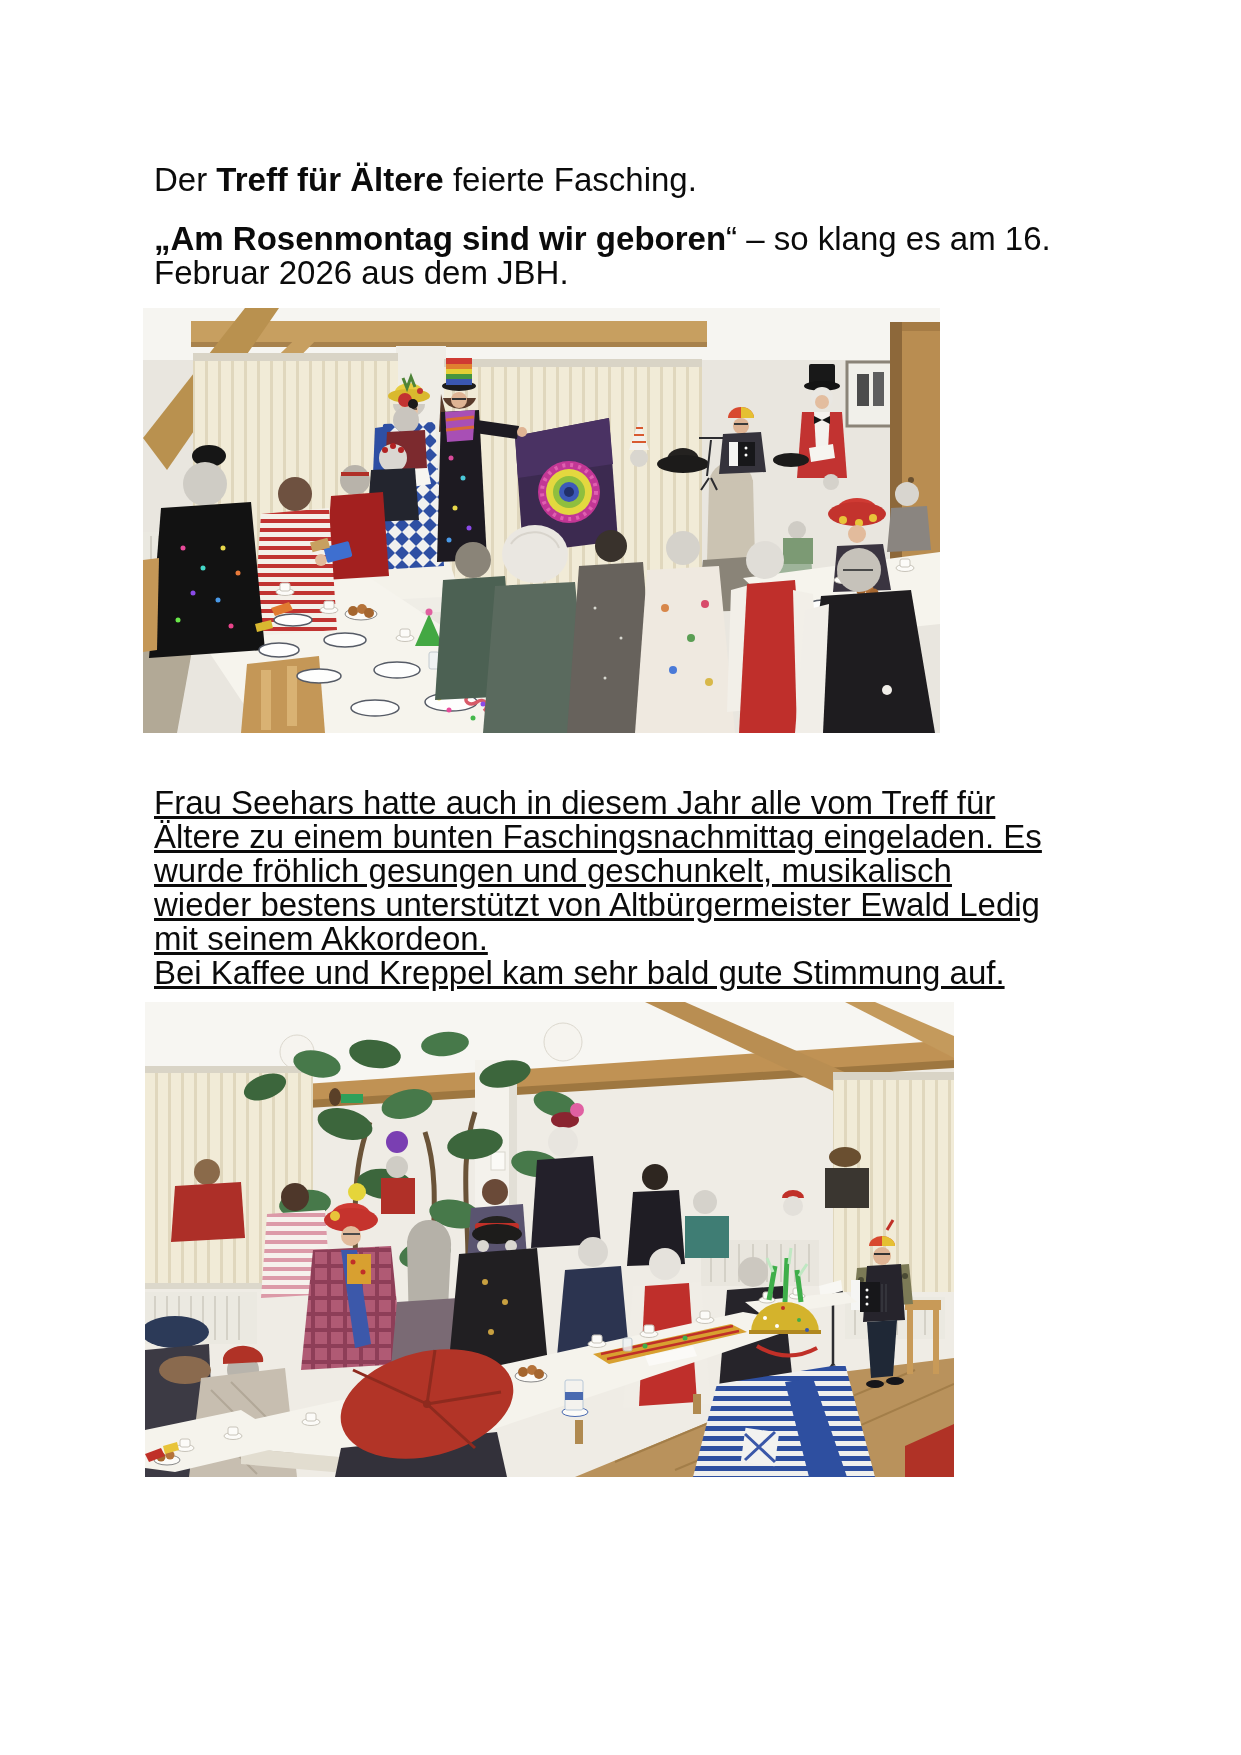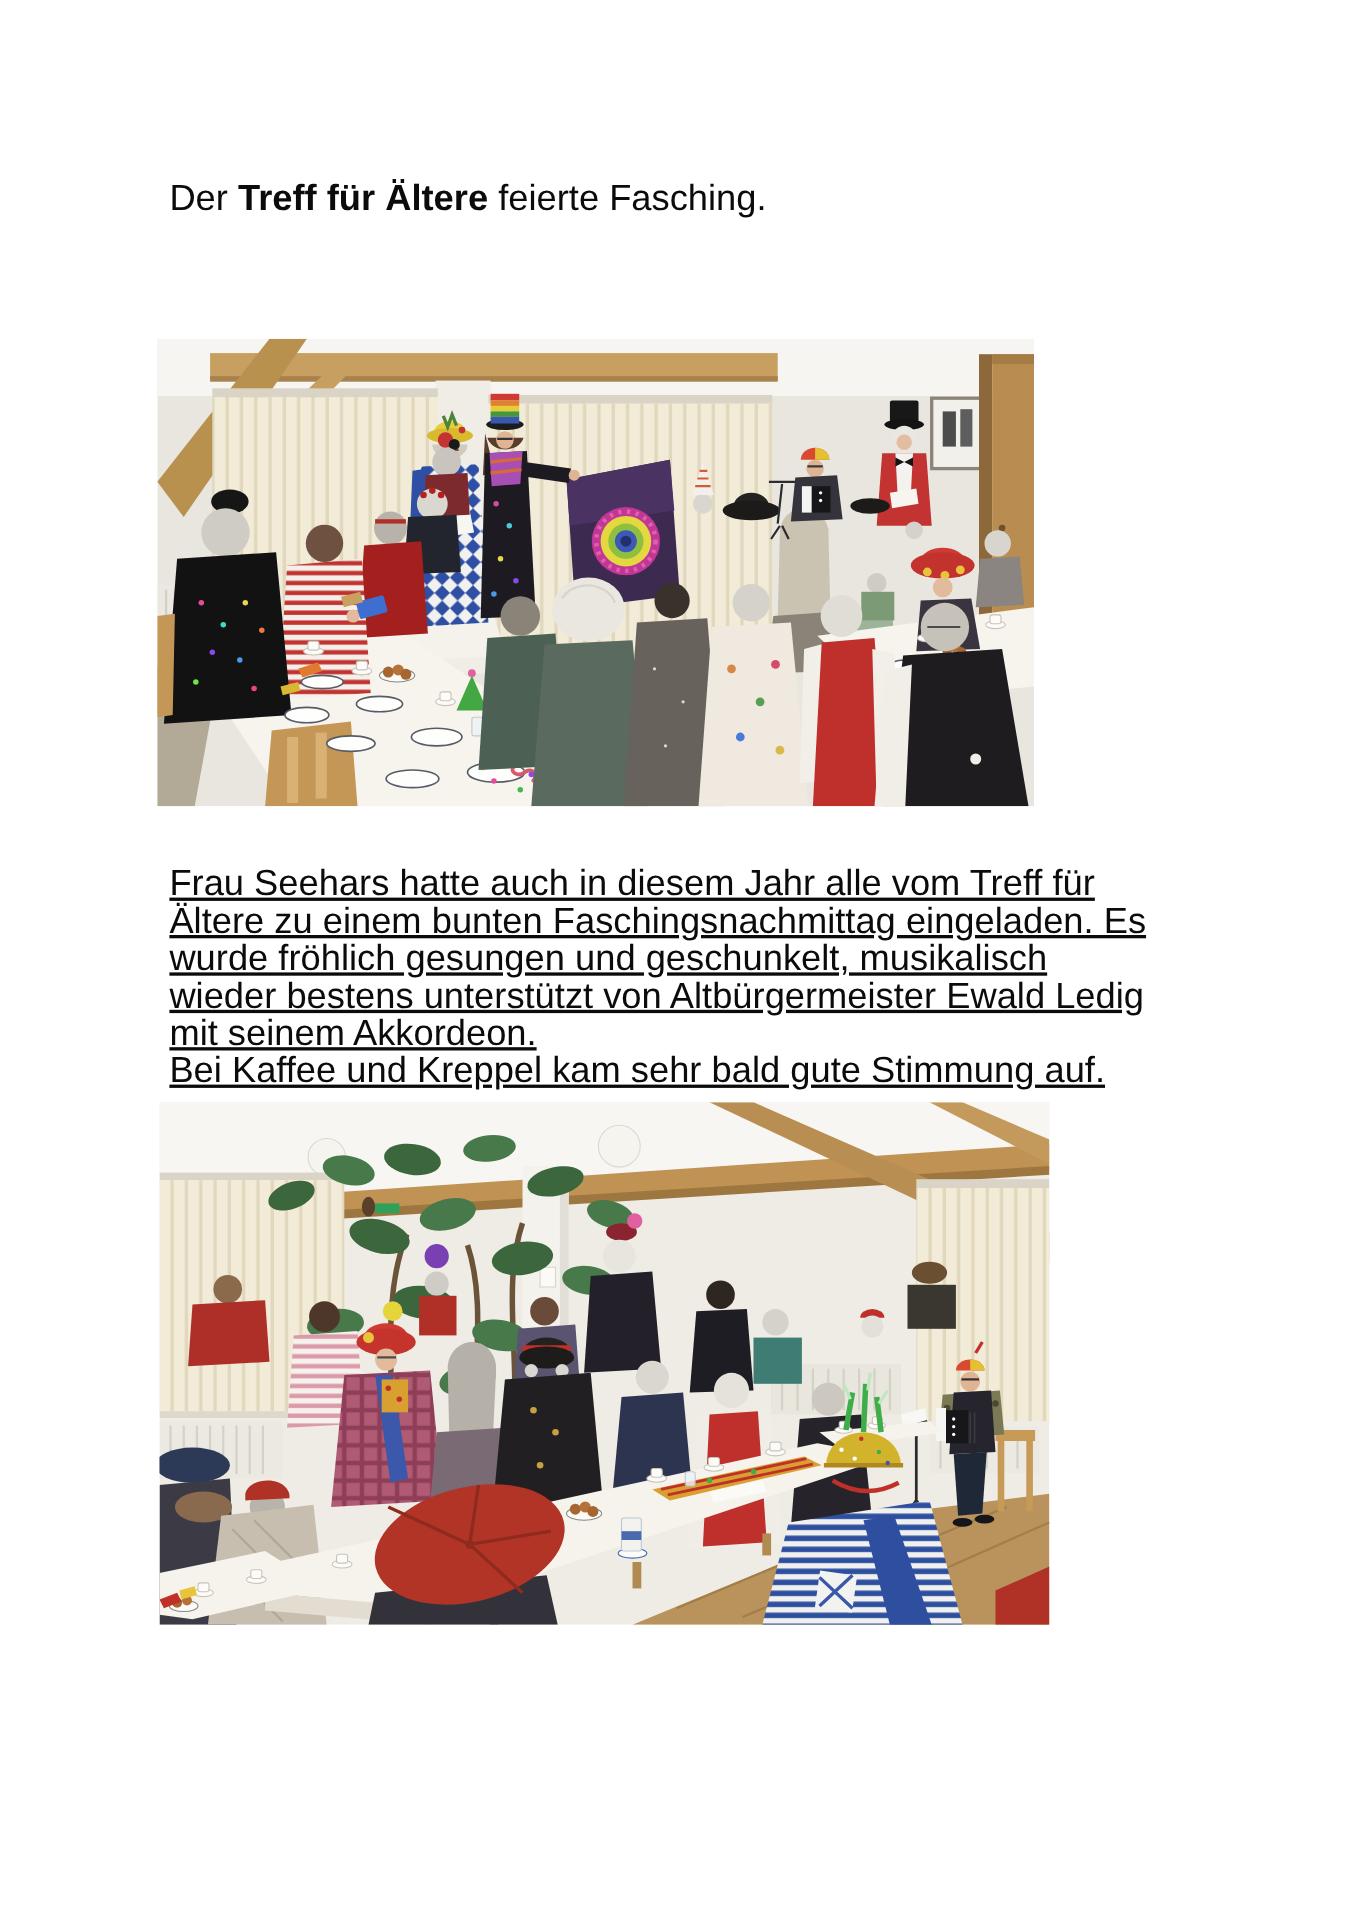--- a/index.html
+++ b/index.html
@@ -17,20 +17,21 @@
   .photo2 { left:145px; top:1002px; width:809px; height:475px; }
   figure.photo svg { display:block; width:100%; height:100%; }
 </style>
 </head>
 <body>
 
 <div class="page">
 
   <p class="para p1"><span>Der </span><strong>Treff für Ältere</strong><span> feierte Fasching.</span></p>
 
+  <p class="para p2"><strong>„Am Rosenmontag sind wir geboren</strong><span>“ – so klang es am 16.</span><br><span>Februar 2026 aus dem JBH.</span></p>
 
   <figure class="photo photo1" aria-label="Saal mit Holzbalken und Lamellenvorhängen: Gäste mit bunten Hüten an langen Kaffeetafeln, zwei kostümierte Sängerinnen und eine Frau mit Zylinder stehen, Akkordeonspieler, Regenbogen-Deko">
     <svg viewBox="0 0 797 425" xmlns="http://www.w3.org/2000/svg">
       <defs>
         <pattern id="b1" width="13" height="12" patternUnits="userSpaceOnUse">
             <rect width="13" height="12" fill="#f1ebd7"></rect>
             <rect x="10" width="3" height="12" fill="#e0d7bd"></rect>
           </pattern>
         <pattern id="hd" width="14" height="14" patternUnits="userSpaceOnUse">
             <rect width="14" height="14" fill="#f1f1ef"></rect>

